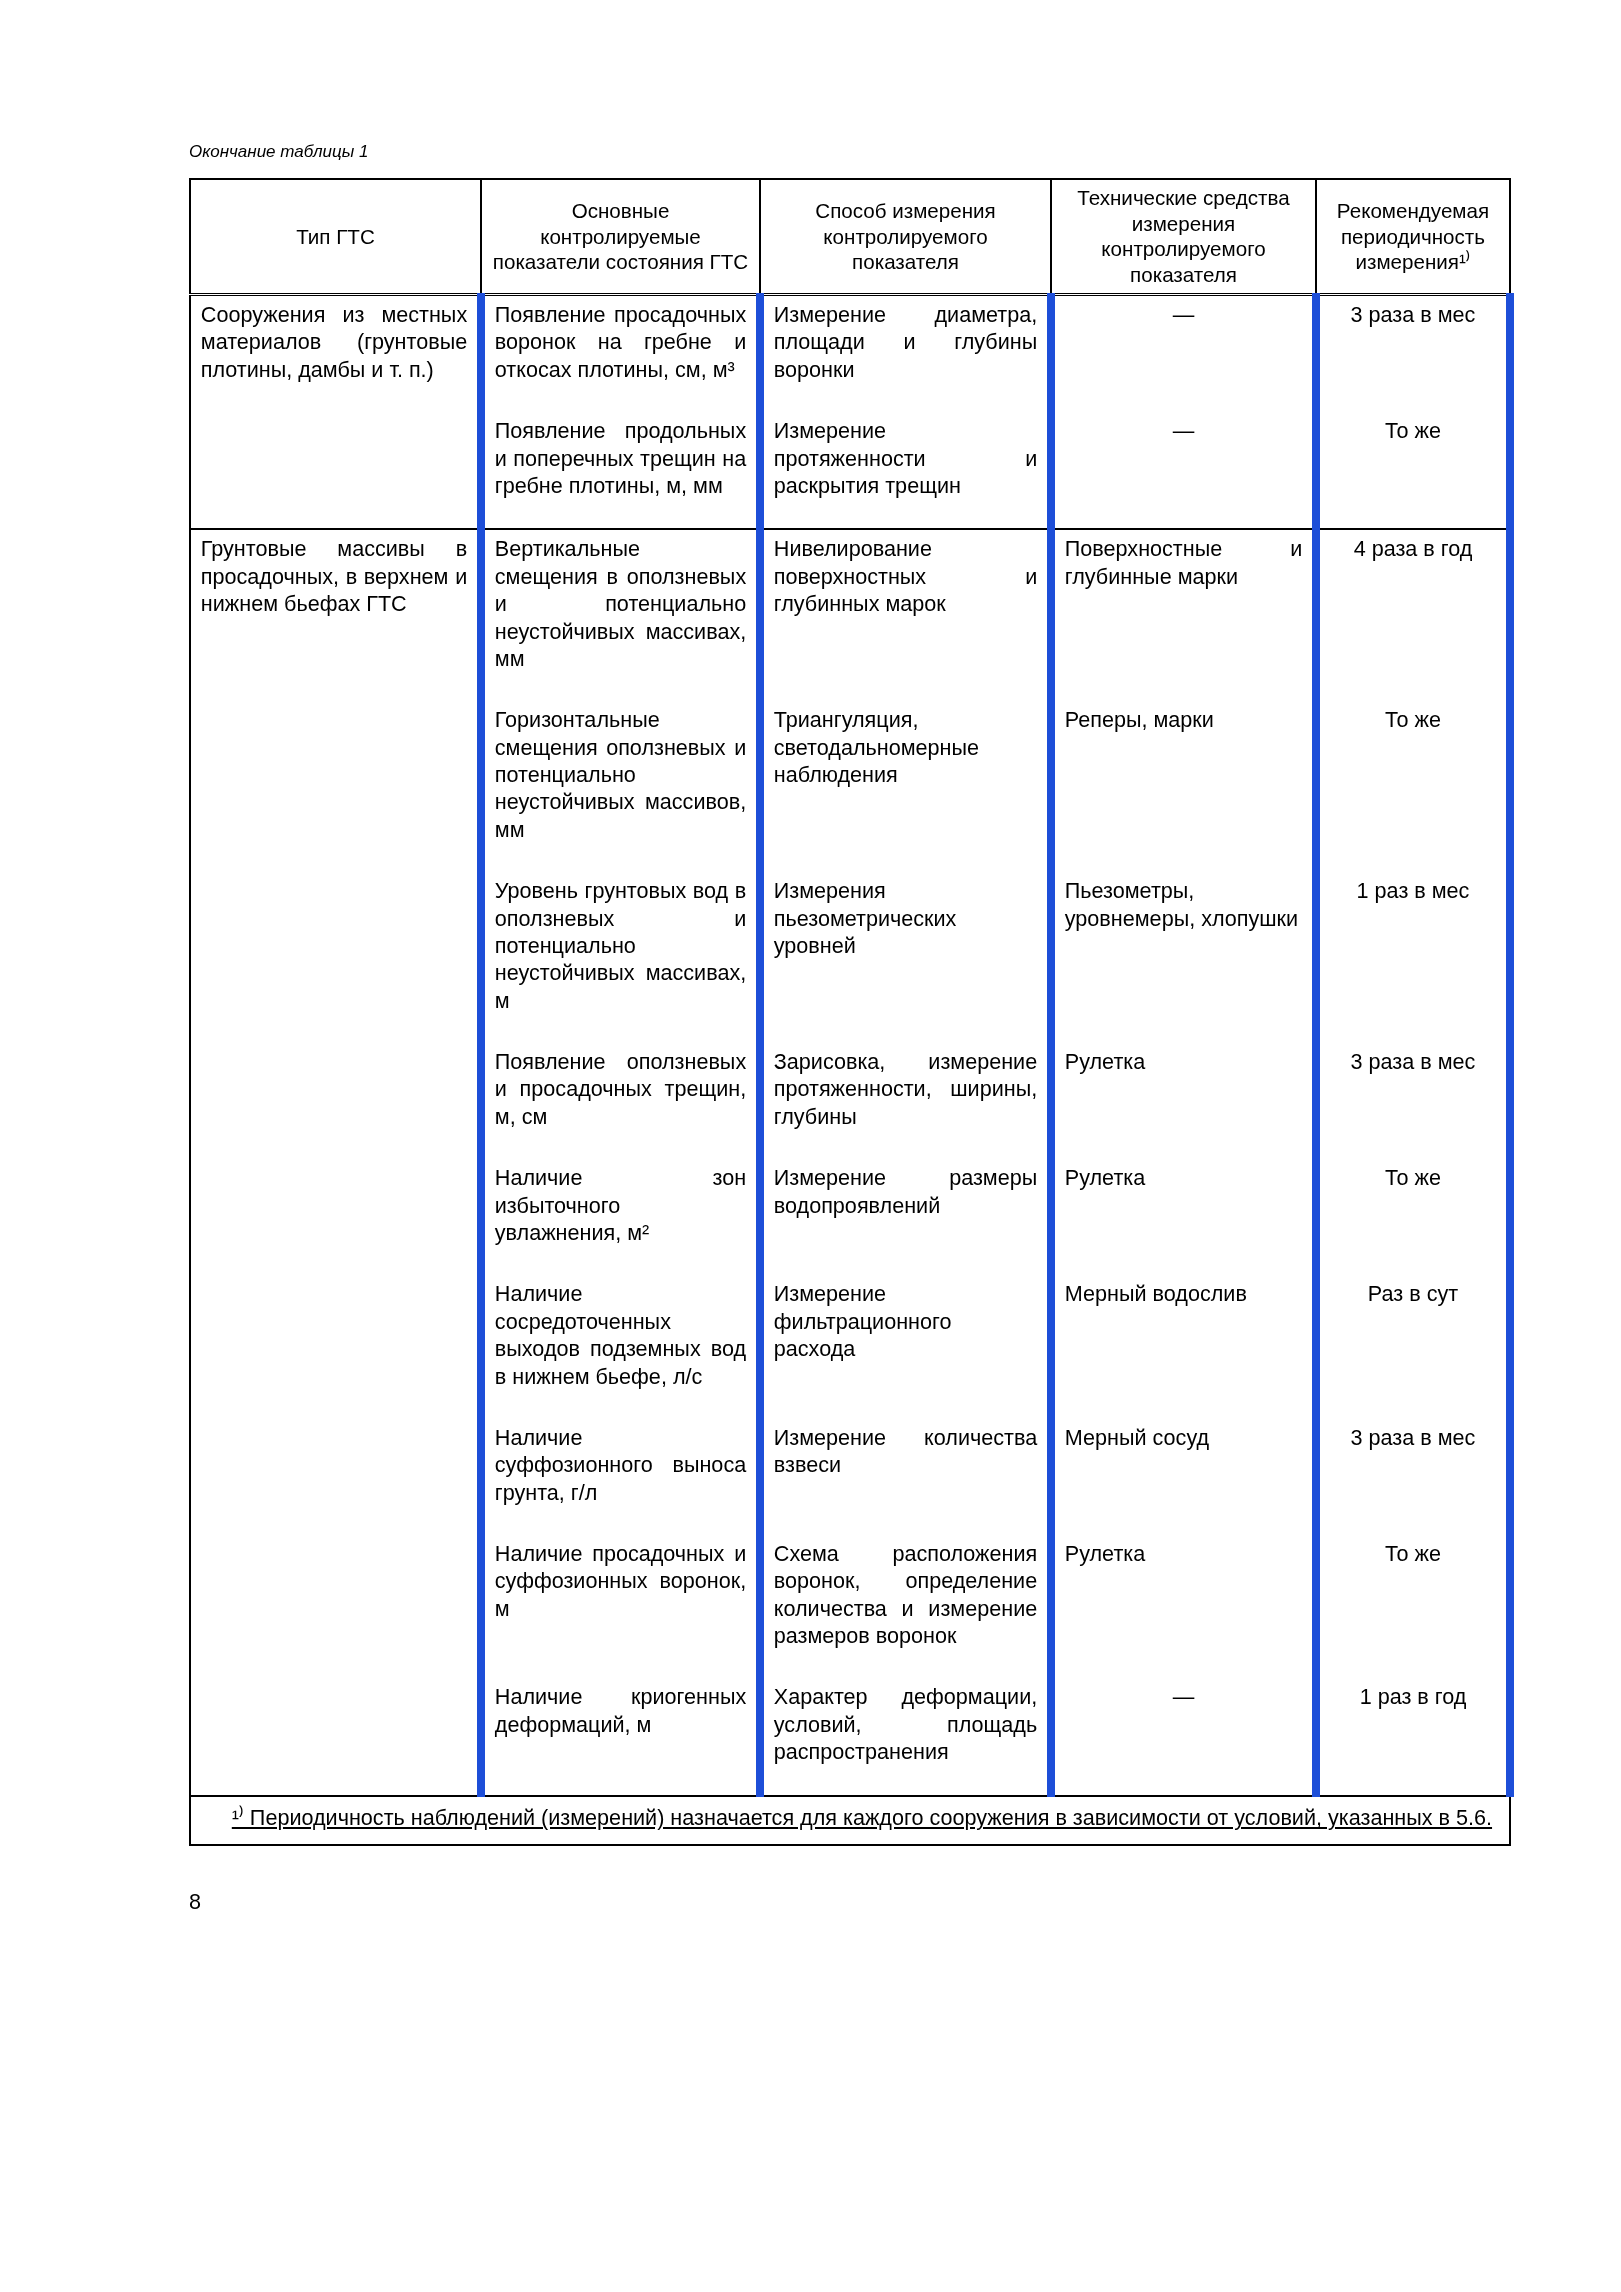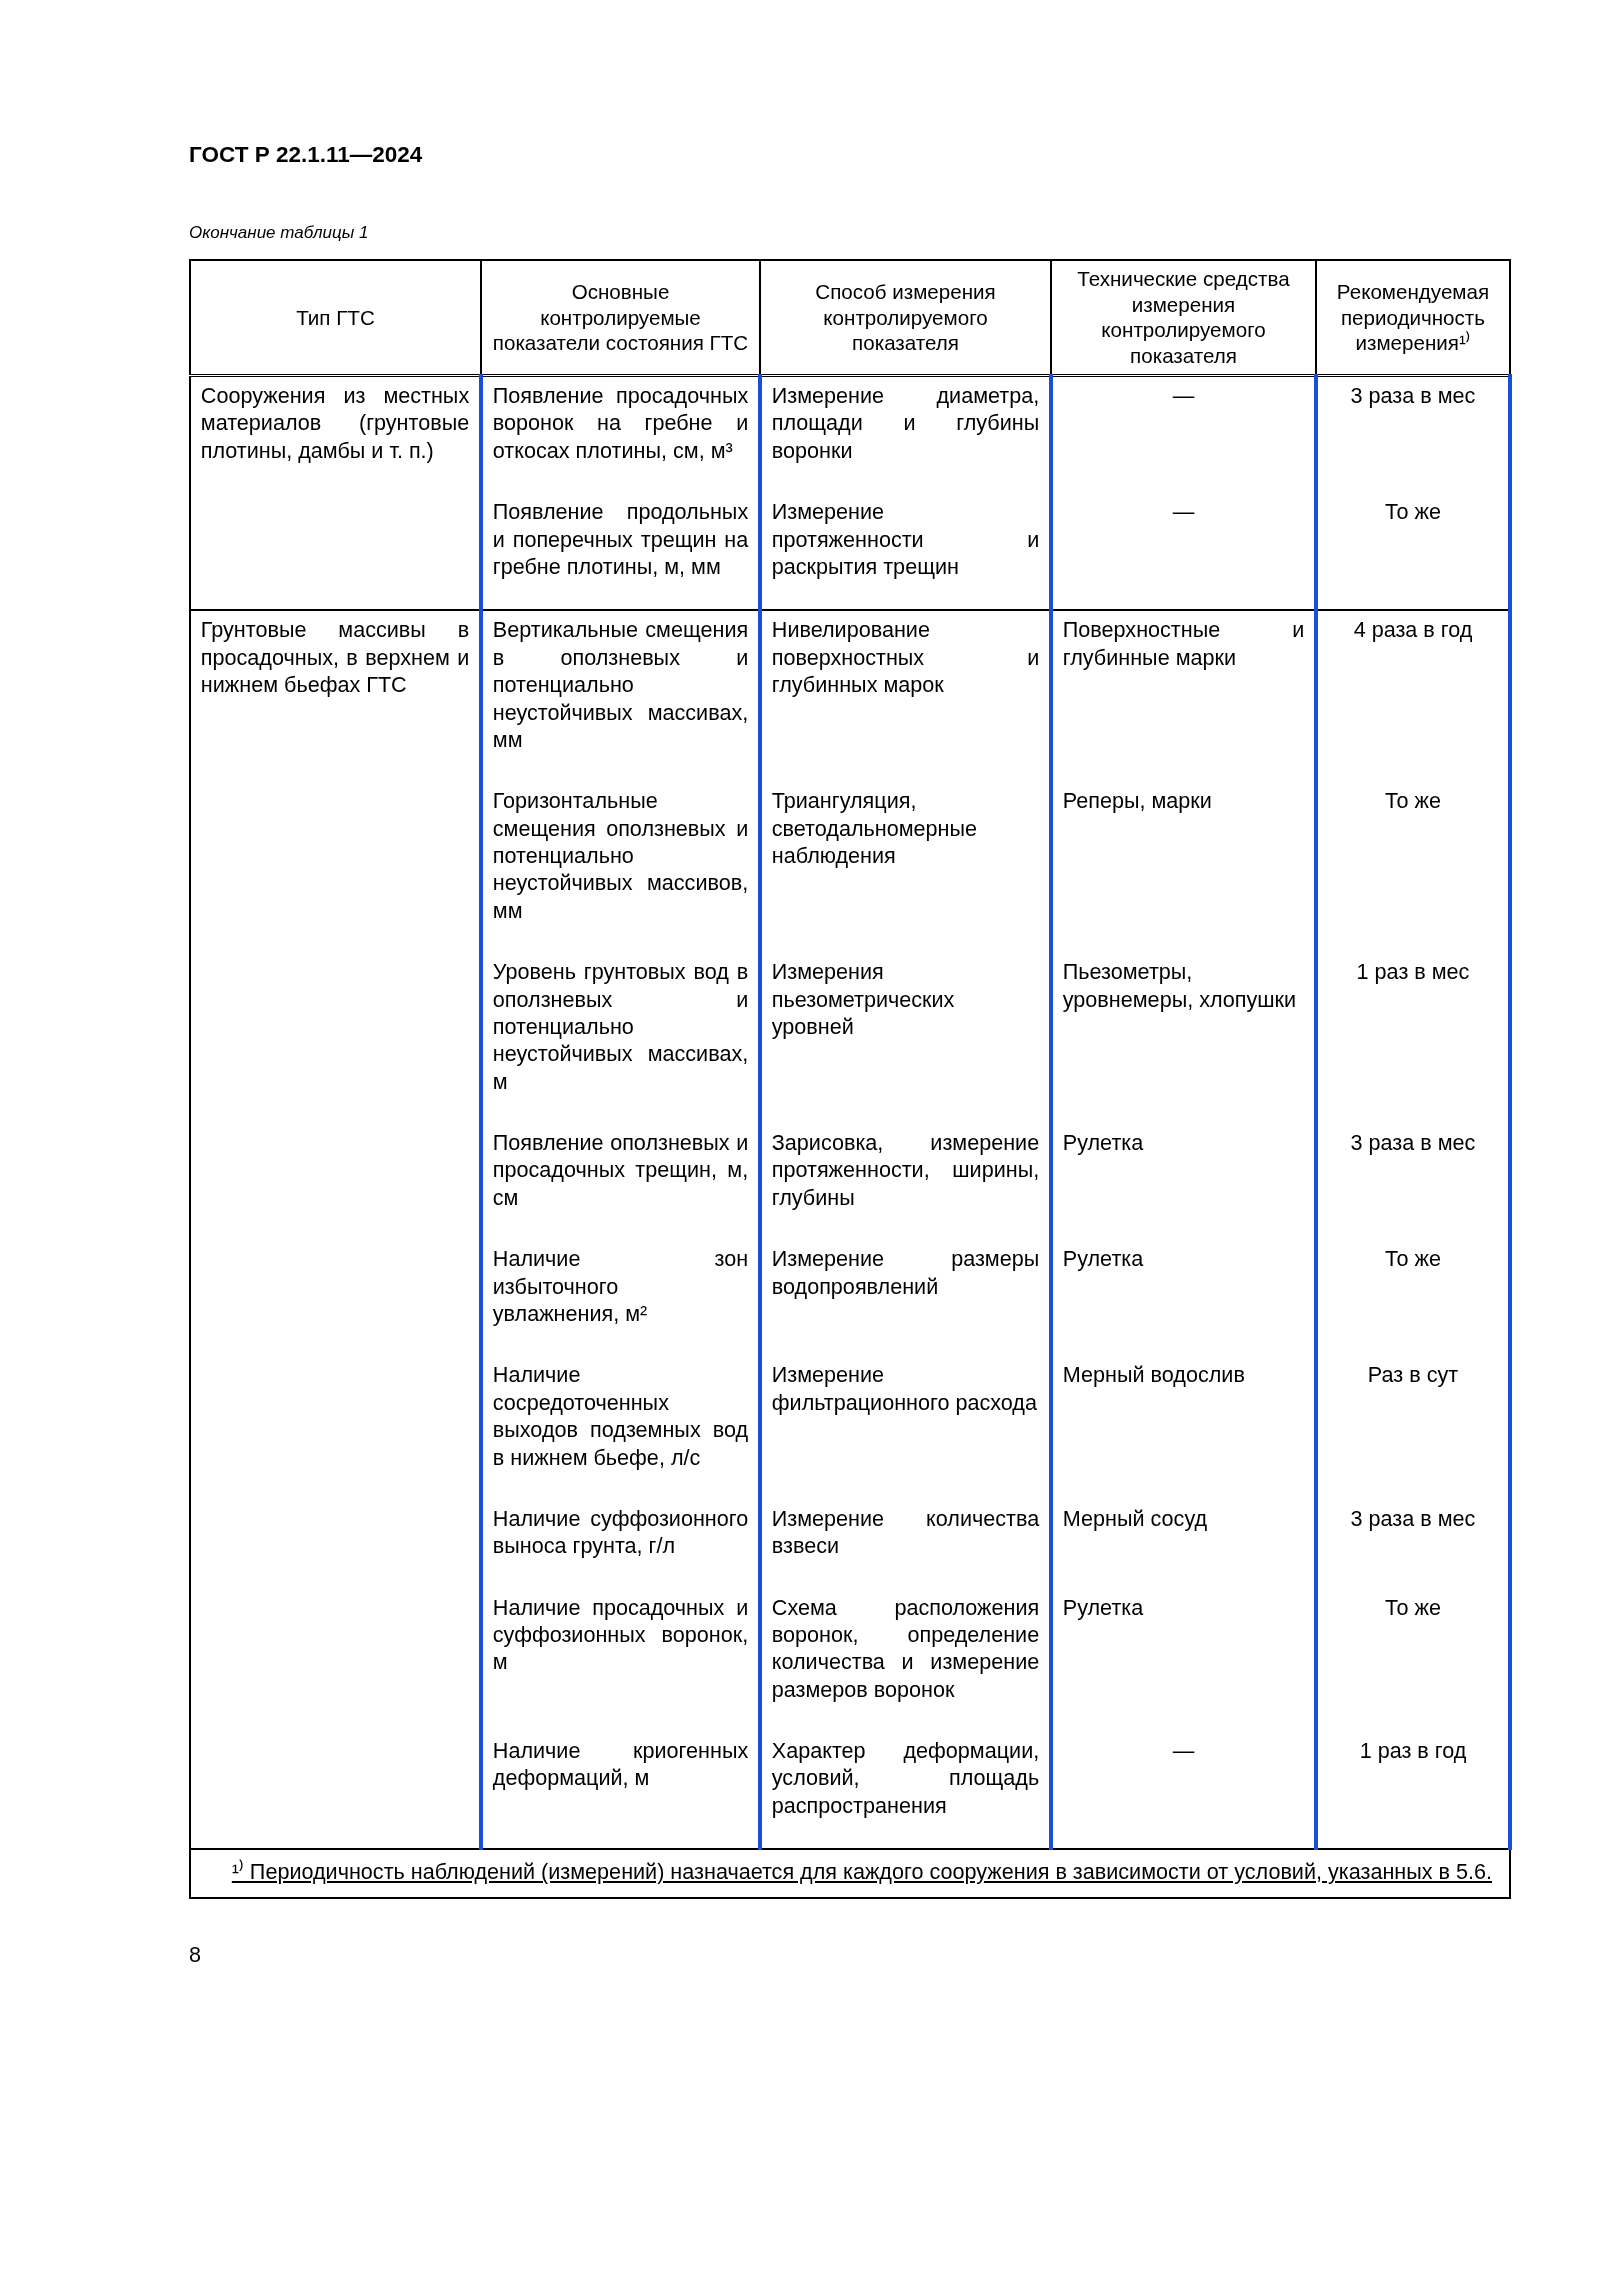--- a/index.html
+++ b/index.html
@@ -40,21 +40,21 @@
     font-weight: normal;
     text-align: center;
     vertical-align: middle;
     height: 116px;
     padding: 3.9px 7.8px;
     font-size: 20.6px;
     line-height: 25.5px;
   }
   .gost-table td {
     border-left: 2px solid #000;
-    border-right: 4px solid #1d4ed8;
+    border-right: 8px solid #1d4ed8;
     vertical-align: top;
     padding: 4.9px 9.8px 29px 9.8px;
     text-align: justify;
     text-align-last: left;
     hyphens: auto;
   }
   .gost-table tr.group-first td { border-top: 2px solid #000; }
   .gost-table td.col-frequency,
   .gost-table td.dash {
     text-align: center;
@@ -71,21 +71,20 @@
   .page-number {
     margin-top: 43px;
     font-size: 21.6px;
   }
 </style>
 </head>
 <body>
 
 <div class="page">
 
-  <div class="doc-header">ГОСТ Р 22.1.11—2024</div>
 
   <div class="table-caption">Окончание таблицы 1</div>
 
   <table class="gost-table">
     <colgroup>
       <col style="width:291px">
       <col style="width:279px">
       <col style="width:291px">
       <col style="width:265px">
       <col style="width:194px">

